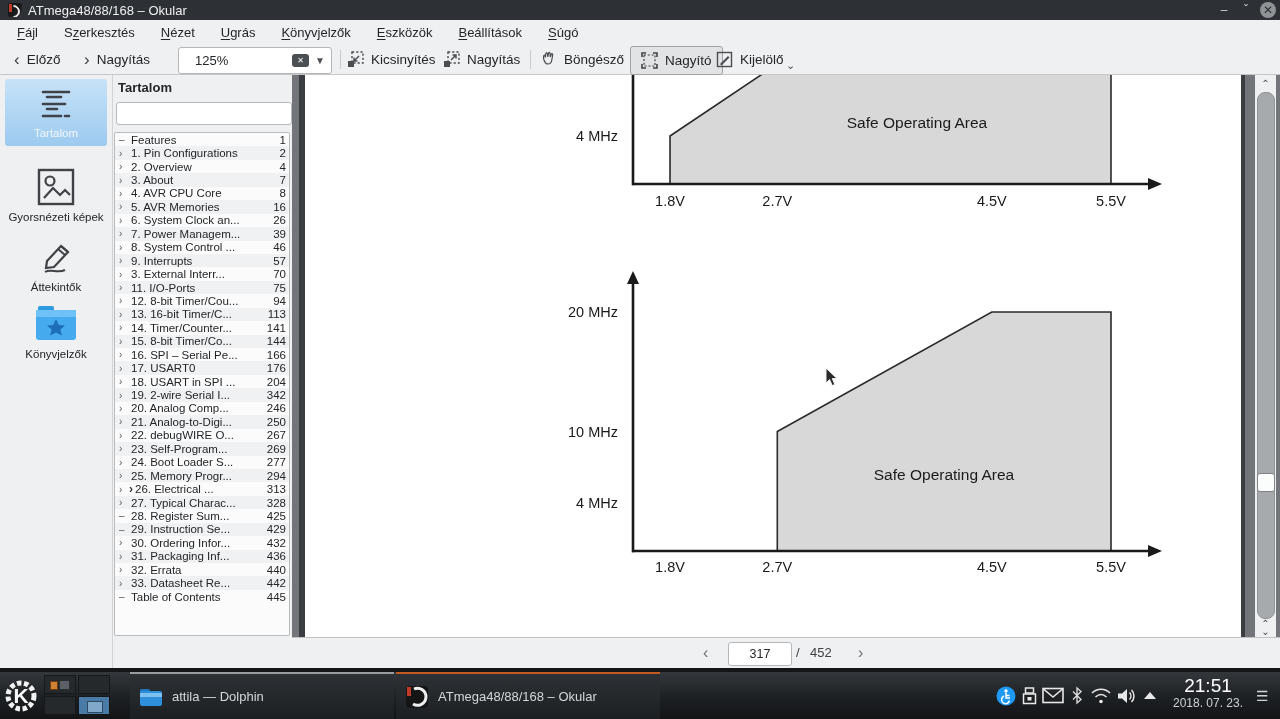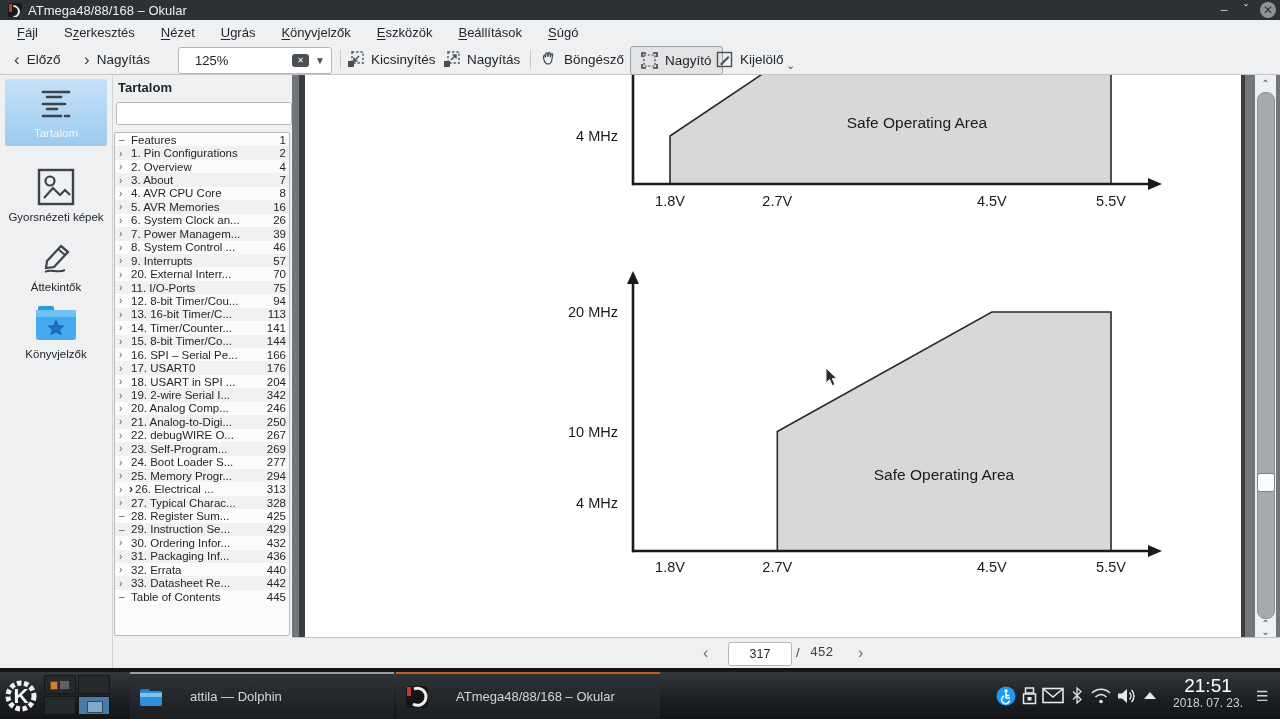--- a/index.html
+++ b/index.html
@@ -84,34 +84,34 @@
             border:1px solid #7f8386;border-radius:3px;}
   .sb-ar{position:absolute;left:0;width:21px;text-align:center;color:#4a4d50;font-size:10px;line-height:10px;}
 
   
   #navbar{position:absolute;left:292px;top:562px;width:988px;height:31px;background:#eff0f1;border-top:1px solid #c2c3c5;
           font-size:13px;color:#3c4043;}
   #navbar .nchev{position:absolute;top:6px;font-size:16px;color:#6f7275;}
   #page-input{position:absolute;left:436px;top:4px;width:58px;height:20px;border:1px solid #b4b7b9;border-radius:3px;
               background:#fff;text-align:center;font:12.5px "Liberation Sans",sans-serif;color:#232629;outline:none;}
   #navbar .slash{position:absolute;left:504px;top:7px;}
-  #navbar .total{position:absolute;left:518px;top:7px;font-family:Liberation Mono, monospace;}
+  #navbar .total{position:absolute;left:518px;top:7px;}
 
   #bottom-edge{position:absolute;left:0;top:668px;width:1280px;height:4px;background:#141516;}
 
   
   #taskbar{position:absolute;left:0;top:672px;width:1280px;height:47px;
            background:linear-gradient(180deg,#33373b 0%,#1d2023 55%,#121416 100%);color:#d5d7d8;}
   #kde-btn{position:absolute;left:0;top:0;width:42px;height:47px;display:flex;align-items:center;justify-content:center;}
   #pager{position:absolute;left:44px;top:3px;width:68px;height:41px;}
   .pcell{position:absolute;width:32px;height:19px;background:#26292c;border:1px solid #151718;box-sizing:border-box;}
   .pcell.active{background:#4a7ba6;}
   .pwin{position:absolute;background:#7fa8c9;border:1px solid #2c4a63;}
   .task{position:absolute;top:0;height:47px;border-top:2px solid #9a9da0;box-sizing:border-box;
-        background:linear-gradient(180deg,#2d3135,#1c1f22);display:flex;align-items:center;gap:27px;
+        background:linear-gradient(180deg,#2d3135,#1c1f22);display:flex;align-items:center;gap:9px;
         font-size:13px;padding-left:9px;}
   .task.active-task{border-top-color:#c35b23;}
   .tk-icon{width:24px;height:24px;flex:0 0 auto;position:relative;}
 
   
   .tray-i{position:absolute;top:0;height:47px;display:flex;align-items:center;}
   #clock{position:absolute;left:1160px;top:3px;width:96px;text-align:center;color:#fff;}
   #clock .time{font-size:19px;line-height:21px;}
   #clock .date{font-size:12px;color:#cfd1d2;}
   #tray-menu{position:absolute;left:1256px;top:16px;width:16px;color:#cfd1d2;font-size:14px;}
@@ -338,21 +338,21 @@
           </div>
           <div class="toc-row alt">
             <span class="toc-lead">›</span>
             <span class="toc-cur"></span>
             <span class="toc-label">9. Interrupts</span>
             <span class="toc-page">57</span>
           </div>
           <div class="toc-row">
             <span class="toc-lead">›</span>
             <span class="toc-cur"></span>
-            <span class="toc-label">20. External Interr...</span>
+            <span class="toc-label">3. External Interr...</span>
             <span class="toc-page">70</span>
           </div>
           <div class="toc-row alt">
             <span class="toc-lead">›</span>
             <span class="toc-cur"></span>
             <span class="toc-label">11. I/O-Ports</span>
             <span class="toc-page">75</span>
           </div>
           <div class="toc-row">
             <span class="toc-lead">›</span>

